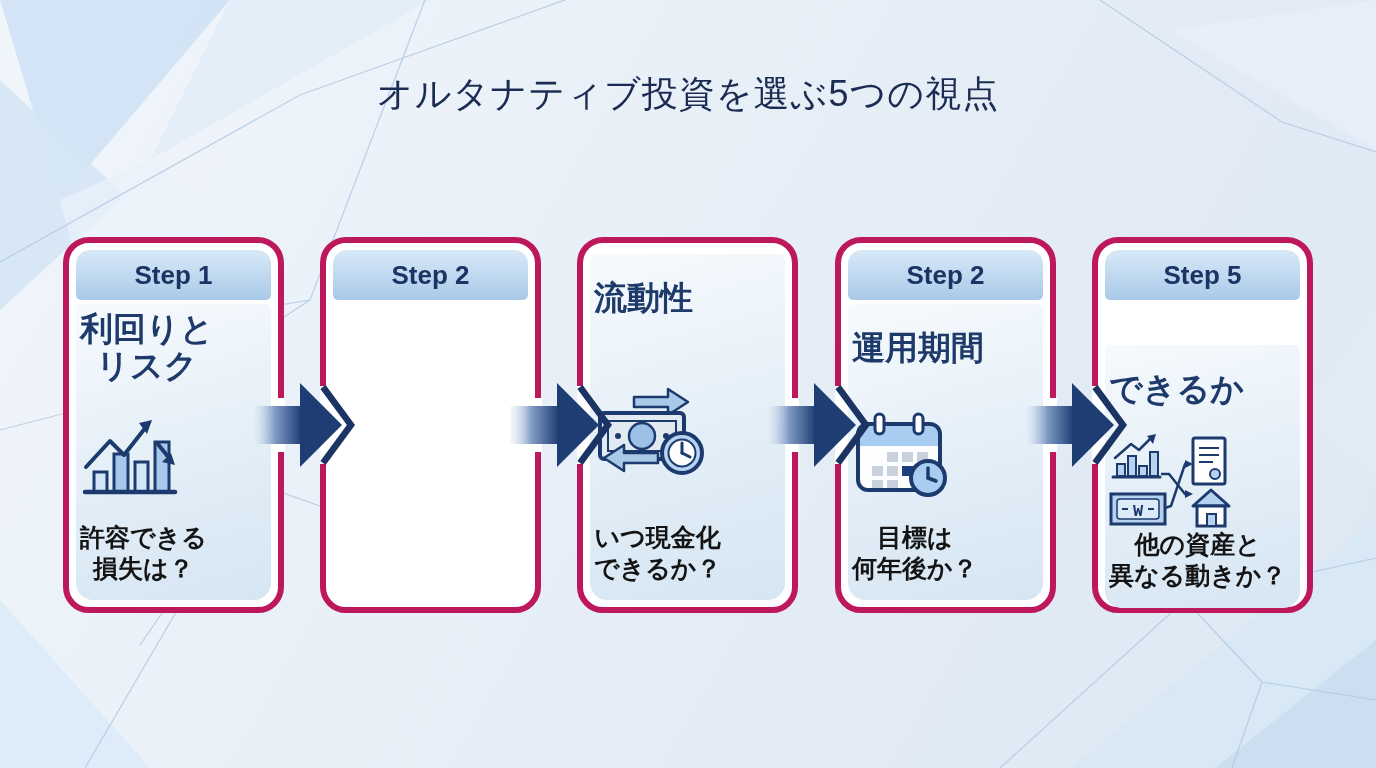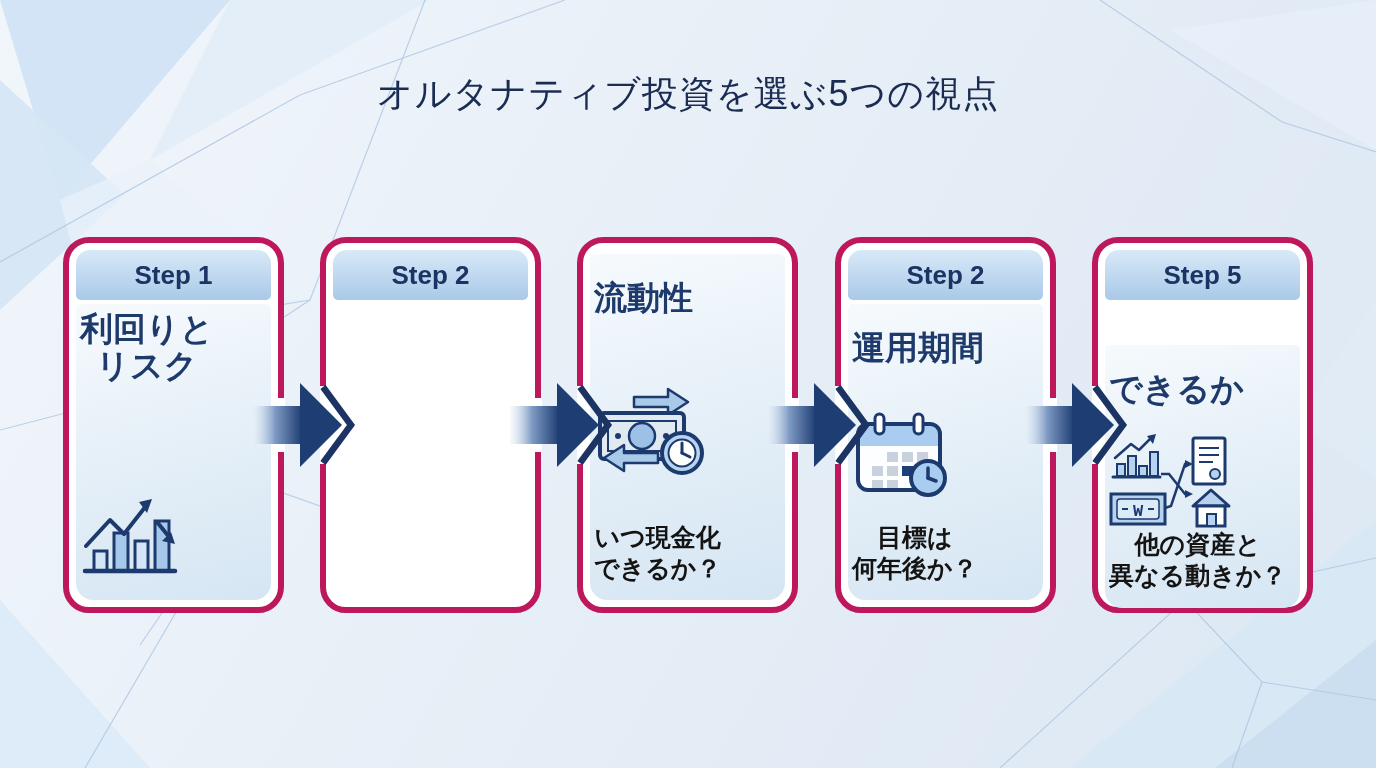--- a/index.html
+++ b/index.html
@@ -87,20 +87,22 @@
           <rect x="55" y="47" width="13" height="30"></rect>
           <rect x="75" y="27" width="14" height="50" fill="#a6c8ea"></rect>
         </g>
         <line x1="5" y1="77" x2="95" y2="77" stroke="#1d3a6e" stroke-width="4.5" stroke-linecap="round"></line>
         <polyline points="6,52 30,26 44,40 66,12" fill="none" stroke="#1d3a6e" stroke-width="4" stroke-linecap="round" stroke-linejoin="round"></polyline>
         <polygon points="72,5 59,8 67,19" fill="#1d3a6e"></polygon>
         <line x1="77" y1="28" x2="90" y2="44" stroke="#1d3a6e" stroke-width="4" stroke-linecap="round"></line>
         <polygon points="95,50 82,47 91,38" fill="#1d3a6e"></polygon>
       </svg>
     </div>
+    <div class="question">許容できる
+損失は？</div>
   </div>
 </div>
 
 <div class="card card-2">
   <div class="step-band">Step 2</div>
 </div>
 
 <div class="card card-3">
   <div class="card-body">
     <div class="card-title">流動性</div>

